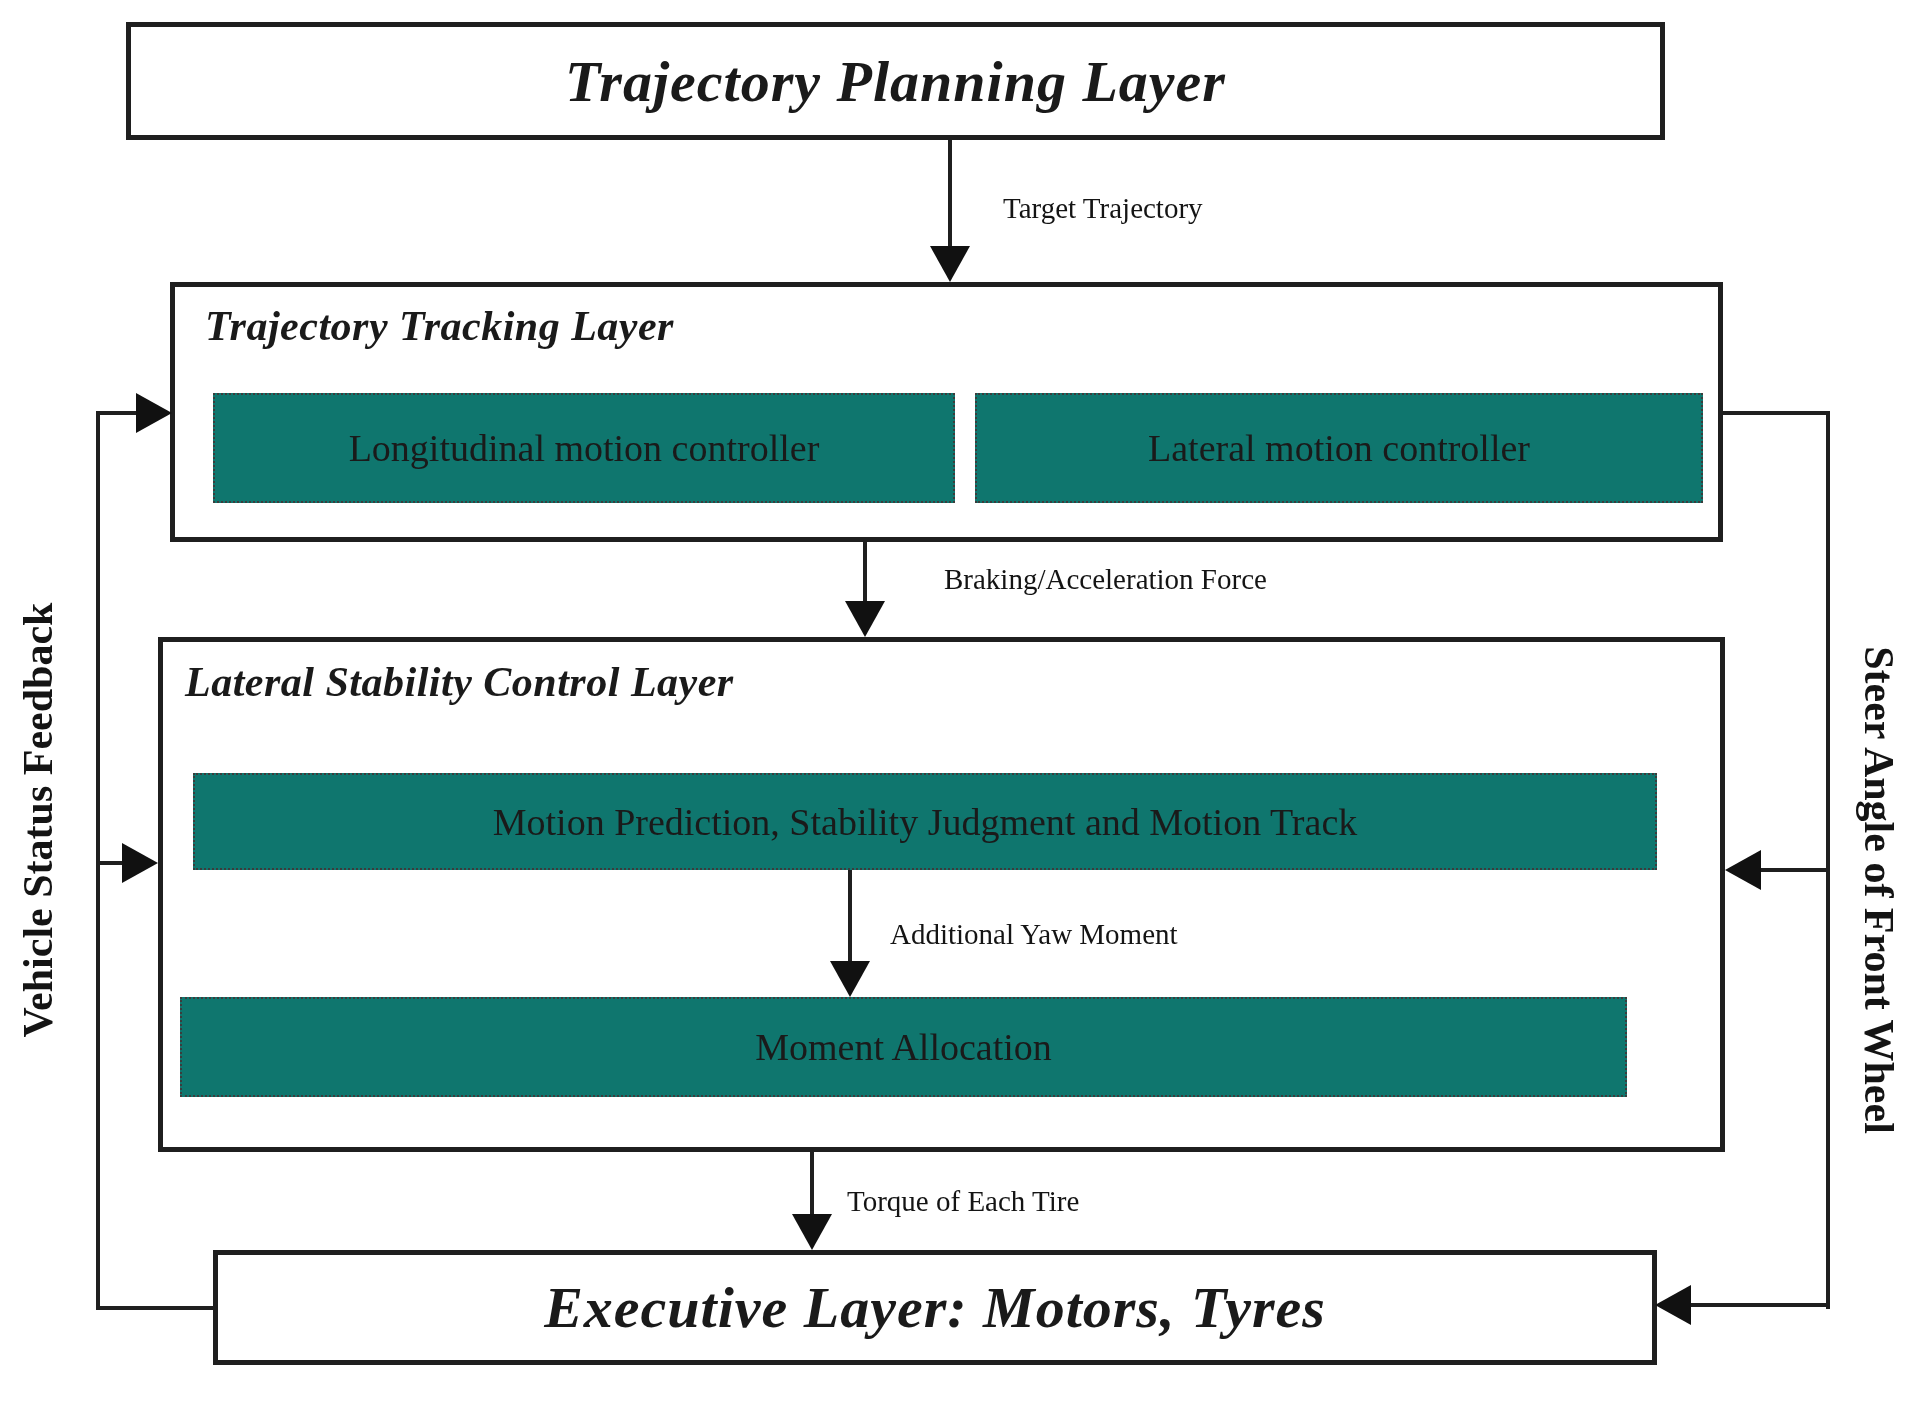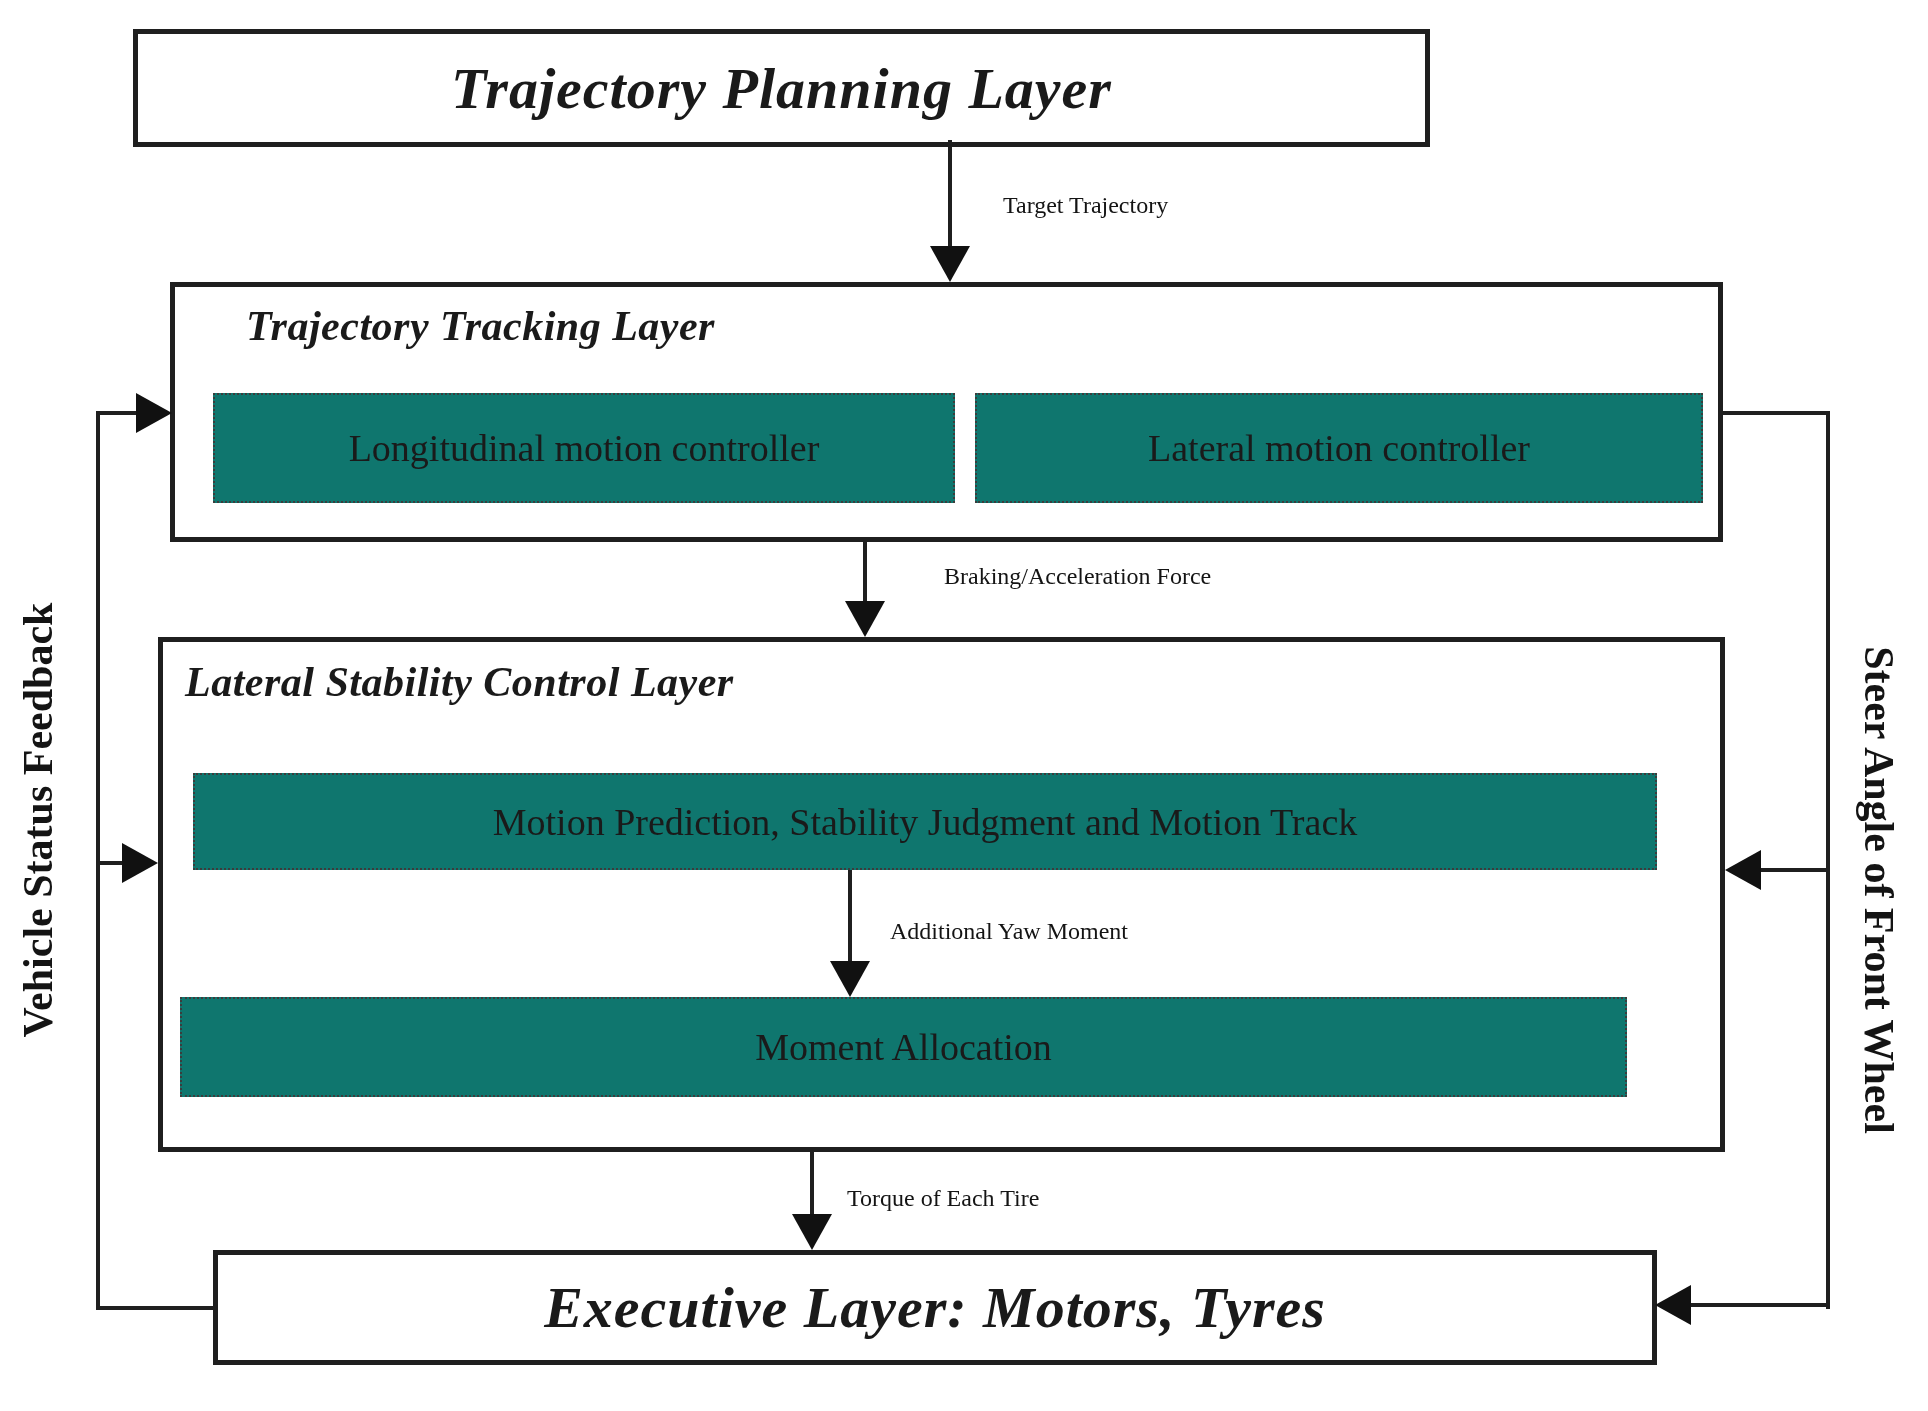--- a/index.html
+++ b/index.html
@@ -24,21 +24,21 @@
     font-size:42px; letter-spacing:0.5px; white-space:nowrap;
   }
   .dotted-box {
     position:absolute; box-sizing:border-box;
     border:2px dotted #3c3c3c; background:#0f766e;
     display:flex; align-items:center; justify-content:center;
     font-size:38px; white-space:nowrap;
   }
   .hline, .vline { position:absolute; background:#1f1f1f; }
   .arrow-label {
-    position:absolute; font-size:24px; white-space:nowrap; color:#141414;
+    position:absolute; font-size:29px; white-space:nowrap; color:#141414;
   }
   .head-down {
     position:absolute; width:0; height:0;
     border-left:20px solid transparent; border-right:20px solid transparent;
     border-top:36px solid #111111;
   }
   .head-right {
     position:absolute; width:0; height:0;
     border-top:20px solid transparent; border-bottom:20px solid transparent;
     border-left:36px solid #111111;
@@ -51,26 +51,26 @@
   .side-label {
     position:absolute; font-weight:bold; font-size:42px;
     text-align:center; white-space:nowrap; color:#141414;
   }
   .rot-ccw { transform:rotate(-90deg); }
   .rot-cw  { transform:rotate(90deg); }
 </style>
 </head>
 <body>
 
-<div class="layer-box center-title" style="left:133px; top:22px; width:1297px; height:118px;margin-top:7px;">
+<div class="layer-box center-title" style="left:126px; top:22px; width:1539px; height:118px;">
   <span>Trajectory Planning Layer</span>
 </div>
 
 <div class="layer-box" style="left:170px; top:282px; width:1553px; height:260px;"></div>
-<div class="sub-title" style="left:205px; top:302px;margin-left:41px;">Trajectory Tracking Layer</div>
+<div class="sub-title" style="left:205px; top:302px;">Trajectory Tracking Layer</div>
 <div class="dotted-box" style="left:213px; top:393px; width:742px; height:110px;">
   <span>Longitudinal motion controller</span>
 </div>
 <div class="dotted-box" style="left:975px; top:393px; width:728px; height:110px;">
   <span>Lateral motion controller</span>
 </div>
 
 <div class="layer-box" style="left:158px; top:637px; width:1567px; height:515px;"></div>
 <div class="sub-title" style="left:185px; top:658px;">Lateral Stability Control Layer</div>
 <div class="dotted-box" style="left:193px; top:773px; width:1464px; height:97px;">

